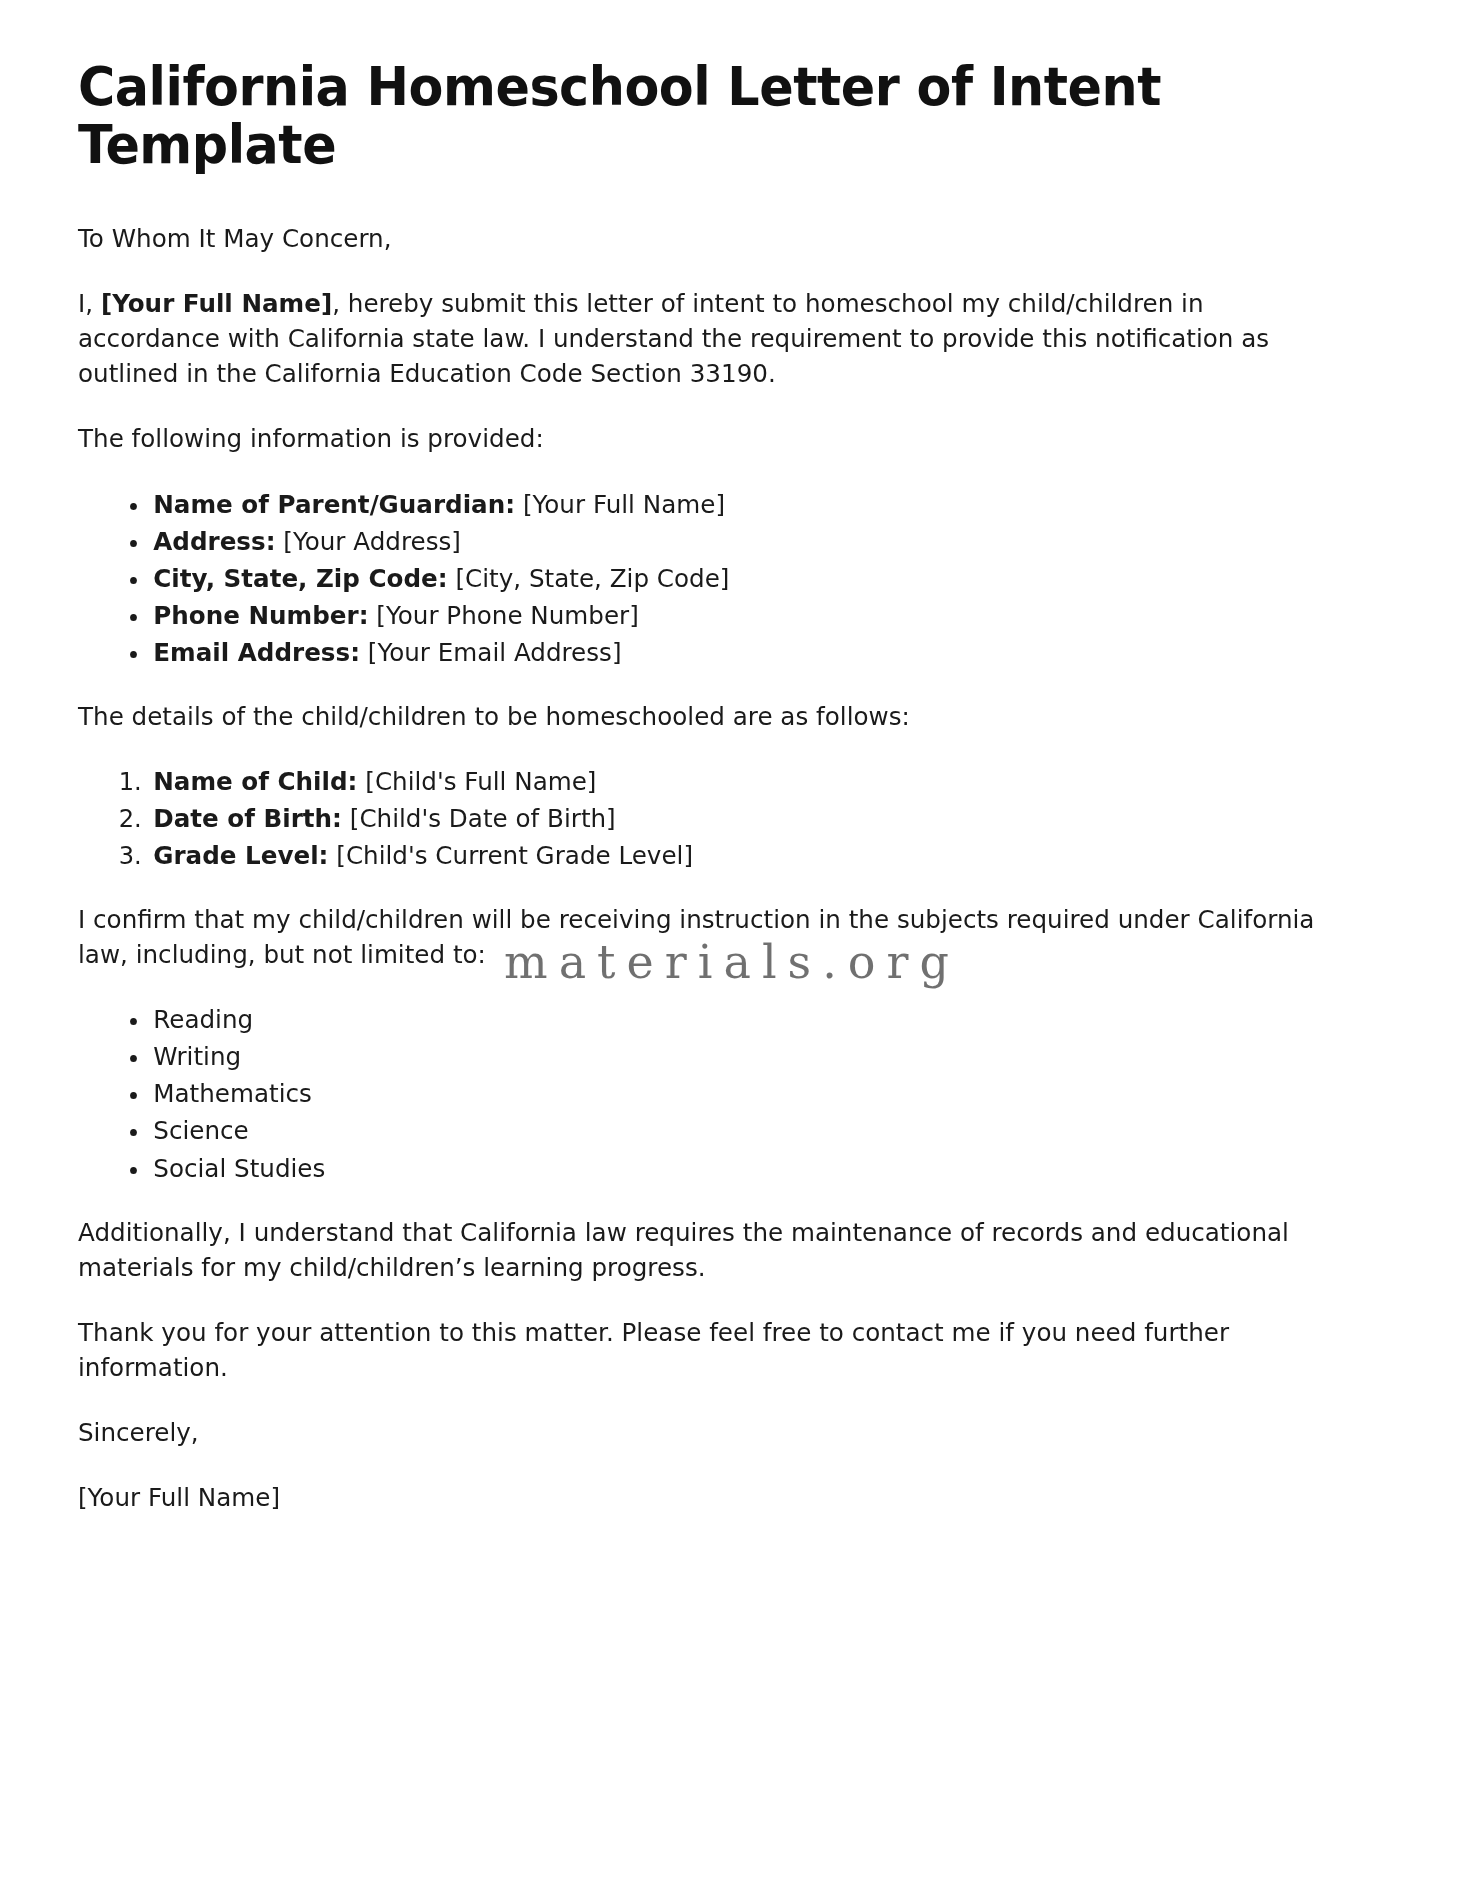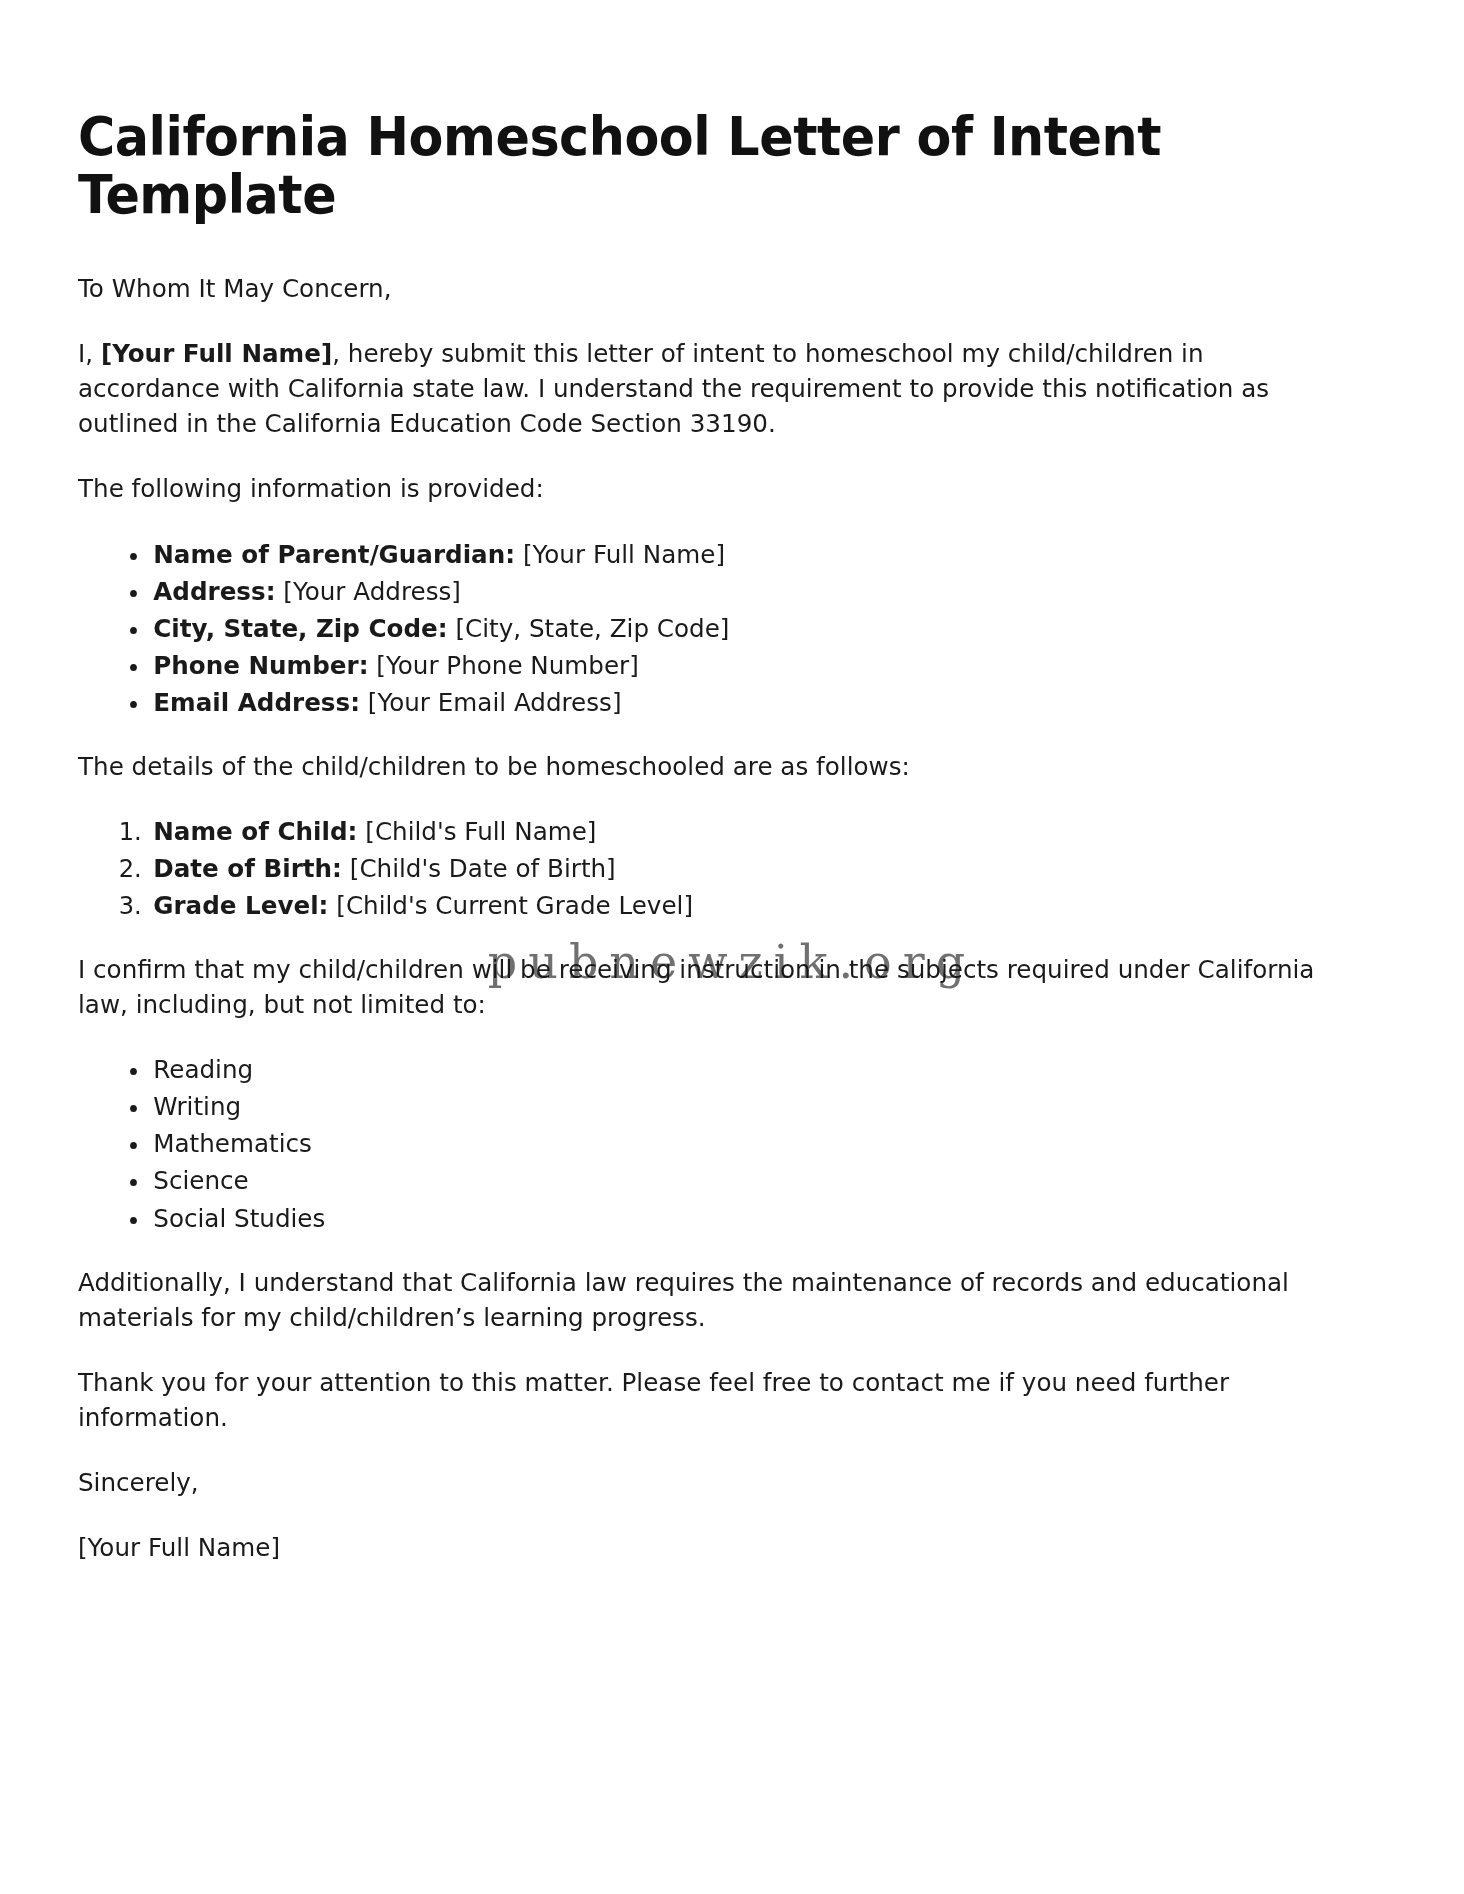--- a/index.html
+++ b/index.html
@@ -15,21 +15,21 @@
     position: relative;
     overflow: hidden;
   }
 
   .page {
     position: relative;
     width: 1464px;
     height: 1894px;
     background: #ffffff;
     box-sizing: border-box;
-    padding: 108px 78px 0 78px;
+    padding: 58px 78px 0 78px;
   }
 
   .doc-title {
     font-size: 54px;
     font-weight: bold;
     line-height: 1.08;
     letter-spacing: -0.5px;
     margin: 0 0 46px 0;
     color: #111111;
     max-width: 1265px;
@@ -144,15 +144,15 @@
   </ul>
 
   <p class="para">Additionally, I understand that California law requires the maintenance of records and educational materials for my child/children’s learning progress.</p>
 
   <p class="para">Thank you for your attention to this matter. Please feel free to contact me if you need further information.</p>
 
   <p class="para">Sincerely,</p>
 
   <p class="para">[Your Full Name]</p>
 
-  <div class="watermark">pubnewzik.org</div>
+  <div class="watermark">materials.org</div>
 
 </div>
 
 </body></html>

